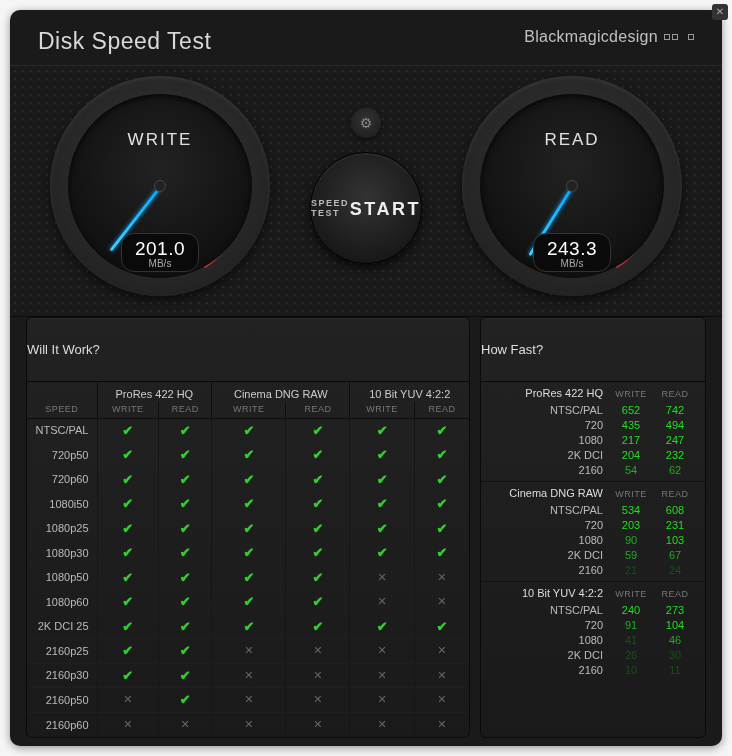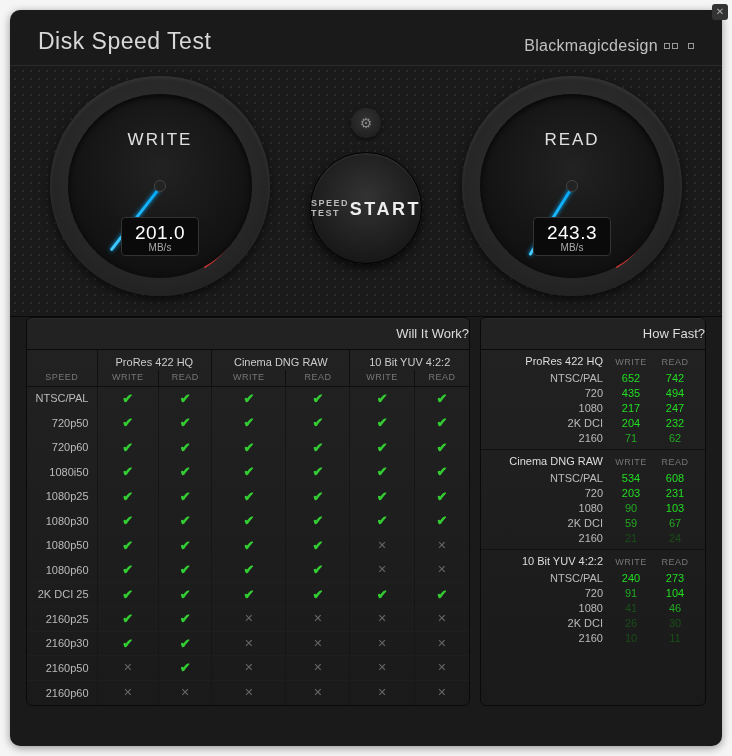--- a/index.html
+++ b/index.html
@@ -28,21 +28,21 @@
     border-radius: 3px;
     color: #aaa;
     font-size: 10px;
     line-height: 16px;
     text-align: center;
     cursor: pointer;
   }
   .header {
     display: flex;
     justify-content: space-between;
-    align-items: flex-end;
+    align-items: flex-start;
     padding: 18px 28px 10px 28px;
     gap: 16px;
   }
   .title {
     color: #d8d8d8;
     font-size: 23px;
     font-weight: 300;
     letter-spacing: 0.5px;
   }
   .brand {
@@ -93,26 +93,26 @@
     position: absolute;
     top: 54px; left: 0; right: 0;
     text-align: center;
     color: #e0e0e0;
     font-size: 17px;
     font-weight: 500;
     letter-spacing: 2px;
   }
   .gauge-readout {
     position: absolute;
-    bottom: 40px;
+    bottom: 24px;
     left: 50%;
     transform: translateX(-50%);
     background: #0a0a0a;
     border: 1px solid #333;
-    border-radius: 4px;
+    border-radius: 13px;
     padding: 4px 12px 2px 12px;
     text-align: center;
     min-width: 78px;
   }
   .gauge-value { color: #fff; font-size: 19px; font-weight: 400; letter-spacing: 0.5px;}
   .gauge-unit { color: #aaa; font-size: 10px; margin-top: -2px;}
   .gauge svg.ticks { position: absolute; inset: 0; }
   .needle {
     position: absolute;
     left: 50%; top: 50%;
@@ -169,22 +169,22 @@
   }
   .panel {
     background: linear-gradient(180deg, #222 0%, #1a1a1a 100%);
     border: 1px solid #0a0a0a;
     border-radius: 6px;
     box-shadow: inset 0 1px 0 rgba(255,255,255,0.05);
   }
   .panel-left { flex: 1; }
   .panel-right { width: 226px; }
   .panel-title {
-    text-align: right;
-    padding: 8px 0;
+    text-align: left;
+    padding: 24px 0;
     color: #ddd;
     font-size: 13px;
     font-weight: 500;
     border-bottom: 1px solid #0a0a0a;
   }
 
   
   .wiw {
     width: 100%;
     border-collapse: collapse;
@@ -554,21 +554,21 @@
                    <div class="val g1">217</div>
                    <div class="val g1">247</div>
             </div>
             <div class="hf-row">
               <div class="fmt">2K DCI</div>
                    <div class="val g1">204</div>
                    <div class="val g1">232</div>
             </div>
             <div class="hf-row">
               <div class="fmt">2160</div>
-                   <div class="val g2">71</div>
+                   <div class="val g2">54</div>
                    <div class="val g2">62</div>
             </div>
           </div>
           <div class="hf-section">
             <div class="hf-head">
               <div class="codec">Cinema DNG RAW</div>
                  <div class="wr">WRITE</div>
                  <div class="rd">READ</div>
             </div>
             <div class="hf-row">

